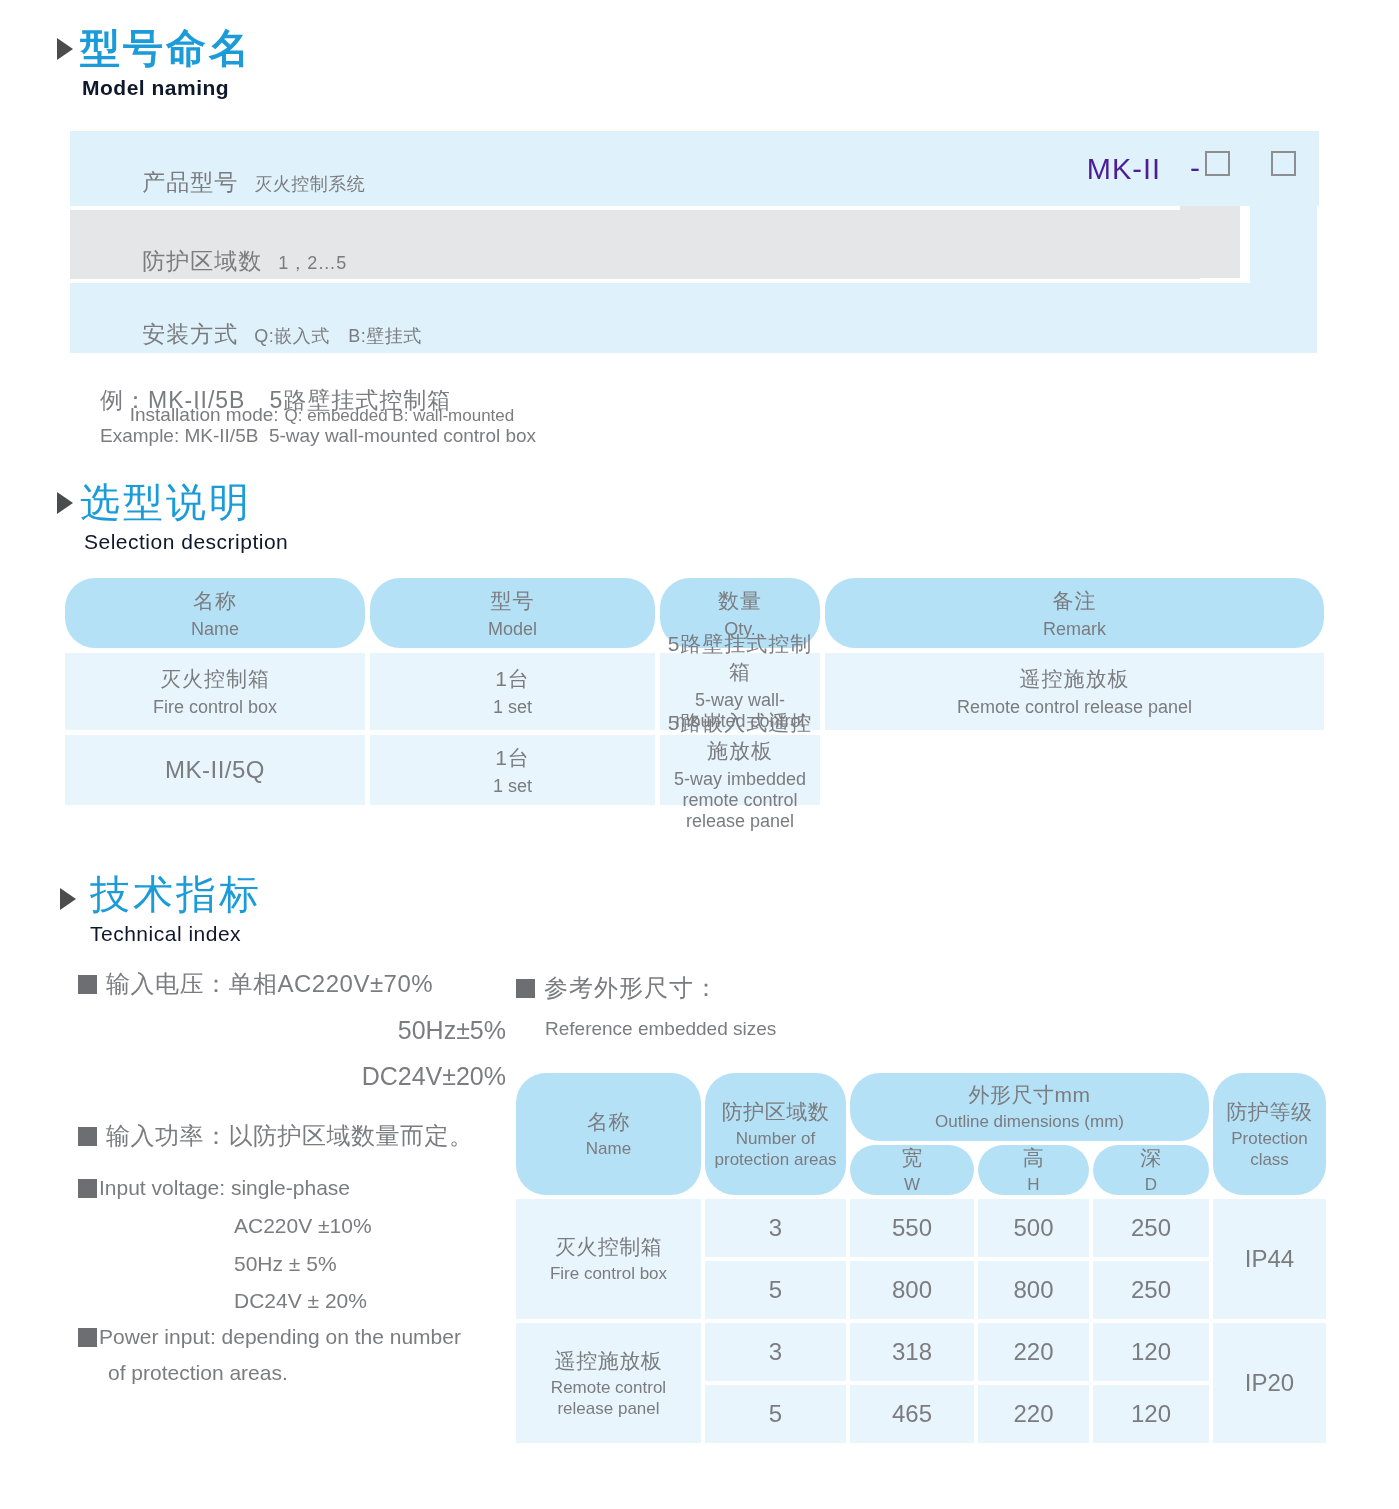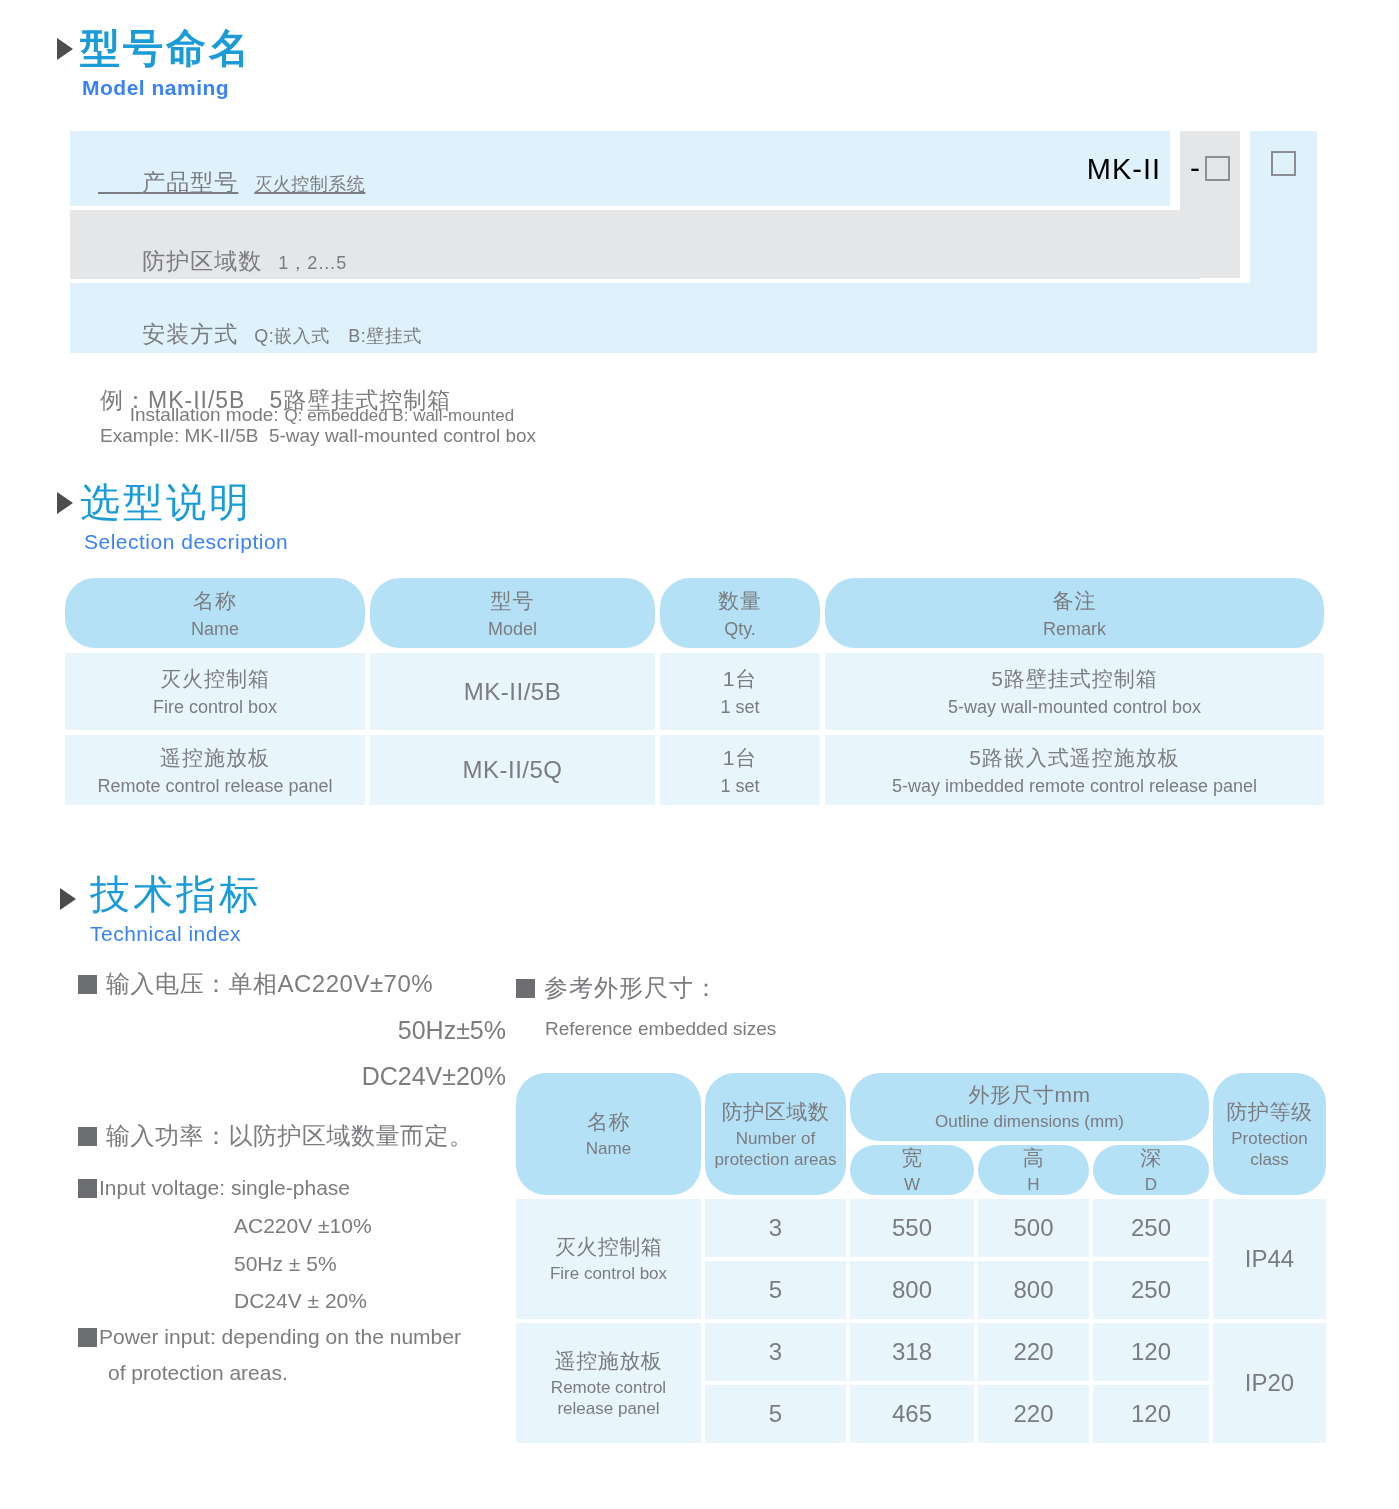--- a/index.html
+++ b/index.html
@@ -11,37 +11,37 @@
   }
   
   .sec-head { position:absolute; }
   .tri {
     position:absolute; left:0; top:12px; width:0; height:0;
     border-left:16px solid #4b4c4e;
     border-top:11px solid transparent;
     border-bottom:11px solid transparent;
   }
   .h-zh { color:#1b9cd8; font-size:40px; letter-spacing:3px; line-height:1.1; }
-  .h-en { color:#3b82f6; font-size:21px; margin-top:6px; letter-spacing:0.5px; }
+  .h-en { color:#0f172a; font-size:21px; margin-top:6px; letter-spacing:0.5px; }
 
   
   #diagram { position:absolute; left:70px; top:131px; width:1250px; height:223px; }
   .band, .colblk { position:absolute; }
   .band-blue { background:#dff1fa; }
   .band-gray { background:#e5e6e7; }
-  #band1 { left:0; top:0; width:1100px; height:75px;text-decoration:underline; }
+  #band1 { left:0; top:0; width:1249px; height:75px; }
   #colB  { left:1110px; top:0; width:60px; height:147px; }
   #band2 { left:0; top:79px; width:1130px; height:69px; }
   #colC  { left:1180px; top:0; width:67px; height:222px; }
   #band3 { left:0; top:152px; width:1247px; height:70px; }
   .band .l1 { padding:9px 0 0 28px; font-size:23px; letter-spacing:1px; white-space:pre; }
   .band .l1 .sub { font-size:18px; margin-left:16px; letter-spacing:0.5px; }
   .band .l2 { padding:5px 0 0 28px; font-size:19px; white-space:pre; }
   .band .l2 .sub { font-size:17px; margin-left:6px; }
-  .code { position:absolute; top:20px; display:flex; align-items:center; font-size:29px; color:#000000; }
+  .code { position:absolute; top:20px; display:flex; align-items:flex-start; font-size:29px; color:#4c1d95; }
   #code-model { left:0; top:22px; width:1105px; justify-content:flex-end; padding-right:14px; letter-spacing:1px; }
   #code-dash  { left:1110px; width:60px; justify-content:center; }
   #code-box2  { left:1180px; width:67px; justify-content:center; }
   .box-glyph { display:inline-block; width:25px; height:25px; border:2px solid #8d8e91; background:transparent; }
   #code-dash .dash { margin-right:5px; font-size:30px; }
 
   
   #example { position:absolute; left:100px; top:385px; }
   #example .zh { font-size:23px; letter-spacing:1px; white-space:pre-wrap; }
   #example .en { font-size:19px; margin-top:9px; white-space:pre-wrap; }
@@ -173,23 +173,20 @@
   <div class="cell cell-head">
     <span class="zh">备注</span>
     <span class="en">Remark</span>
   </div>
 
   <div class="cell cell-body">
     <span class="zh">灭火控制箱</span>
     <span class="en">Fire control box</span>
   </div>
   <div class="cell cell-body">
-    <span class="model-txt">MK-II/5B</span>
-  </div>
-  <div class="cell cell-body">
     <span class="zh">1台</span>
     <span class="en">1 set</span>
   </div>
   <div class="cell cell-body">
     <span class="zh">5路壁挂式控制箱</span>
     <span class="en">5-way wall-mounted control box</span>
   </div>
 
   <div class="cell cell-body">
     <span class="zh">遥控施放板</span>

